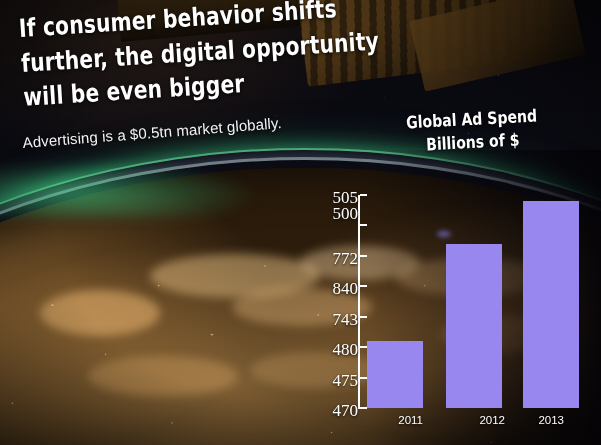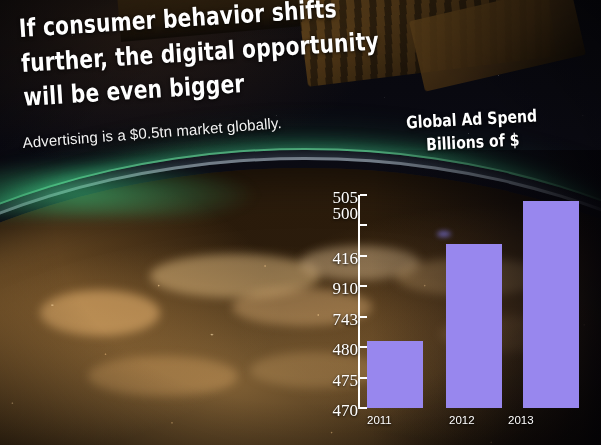--- a/index.html
+++ b/index.html
@@ -290,21 +290,21 @@
     position: absolute;
     background: #9887ee;
     bottom: 223px;
   }
   .xtick-label {
     position: absolute;
     top: 228px;
     color: #ffffff;
     font-family: "Liberation Sans", sans-serif;
     font-size: 11.5px;
-    text-align: left;
+    text-align: right;
     text-shadow: 0 1px 3px rgba(0,0,0,.95);
   }
 </style>
 </head>
 <body>
 
 <div id="stage">
 
   <div class="bg-layer sky"></div>
   <div class="bg-layer stars"></div>
@@ -350,23 +350,23 @@
     <div id="yticks">
         <div class="tick" style="top: 221px;"></div>
         <div class="ytick-label" style="top: 216px;">470</div>
         <div class="tick" style="top: 190.571px;"></div>
         <div class="ytick-label" style="top: 185.571px;">475</div>
         <div class="tick" style="top: 160.143px;"></div>
         <div class="ytick-label" style="top: 155.143px;">480</div>
         <div class="tick" style="top: 129.714px;"></div>
         <div class="ytick-label" style="top: 124.714px;">743</div>
         <div class="tick" style="top: 99.2857px;"></div>
-        <div class="ytick-label" style="top: 94.2857px;">910</div>
+        <div class="ytick-label" style="top: 94.2857px;">840</div>
         <div class="tick" style="top: 68.8571px;"></div>
-        <div class="ytick-label" style="top: 63.8571px;">416</div>
+        <div class="ytick-label" style="top: 63.8571px;">772</div>
         <div class="tick" style="top: 38.4286px;"></div>
         <div class="ytick-label" style="top: 19px;">500</div>
         <div class="tick" style="top: 8px;"></div>
         <div class="ytick-label" style="top: 3px;">505</div>
       </div>
     <div id="bars">
         <div class="bar" style="left: 41px; width: 56px; top: 155.057px; height: 66.9429px; background: rgb(152, 135, 238);"></div>
         <div class="bar" style="left: 120px; width: 56px; top: 57.6857px; height: 164.314px; background: rgb(152, 135, 238);"></div>
         <div class="bar" style="left: 197px; width: 56px; top: 15.0857px; height: 206.914px; background: rgb(152, 135, 238);"></div>
       </div>

